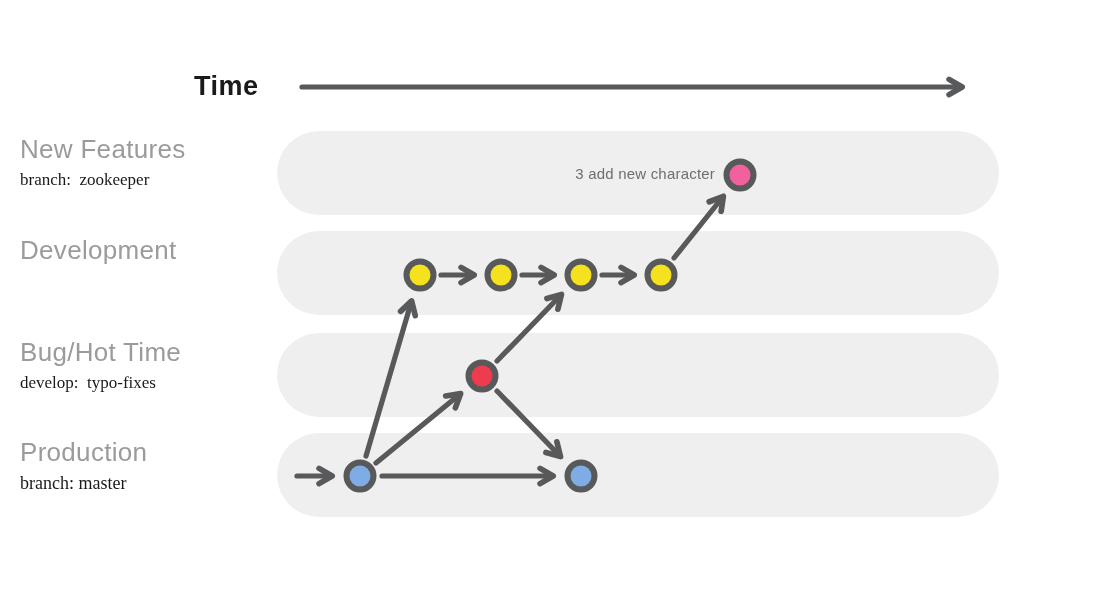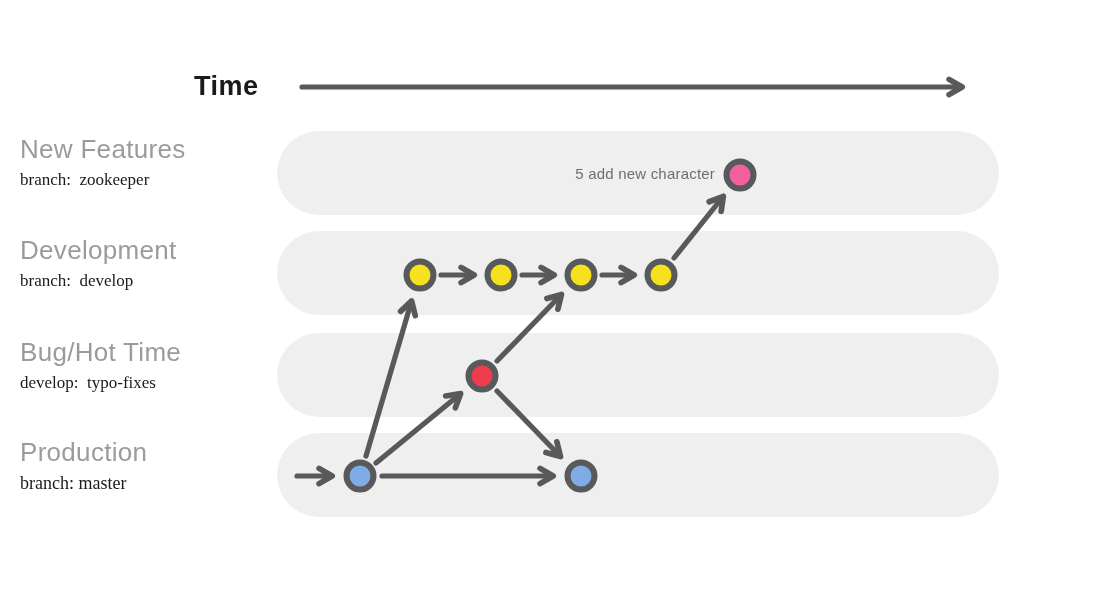--- a/index.html
+++ b/index.html
@@ -95,32 +95,31 @@
   <div class="lane" style="top:231px"></div>
   <div class="lane" style="top:333px"></div>
   <div class="lane" style="top:433px"></div>
 
   <div class="lane-label" style="top:134px">
     <div class="lane-title">New Features</div>
     <div class="branch">branch:  zookeeper</div>
   </div>
   <div class="lane-label" style="top:235px">
     <div class="lane-title">Development</div>
-    <div class="branch">branch:  develop</div>
   </div>
   <div class="lane-label" style="top:337px">
     <div class="lane-title">Bug/Hot Time</div>
     <div class="branch">develop:  typo-fixes</div>
   </div>
   <div class="lane-label" style="top:437px">
     <div class="lane-title">Production</div>
     <div class="branch sans">branch: master</div>
   </div>
 
-  <div class="commit-annotation">5 add new character</div>
+  <div class="commit-annotation">3 add new character</div>
 
   <svg class="graph-layer" width="1100" height="614" viewBox="0 0 1100 614">
     <defs>
       <marker id="ah" viewBox="0 0 10 10" refX="6.5" refY="5" markerWidth="4.2" markerHeight="4.2" orient="auto">
         <path class="arrow-head-path" d="M1.5,1.5 L7.5,5 L1.5,8.5"></path>
       </marker>
     </defs>
 
     <line class="edge" x1="302" y1="87" x2="960" y2="87" marker-end="url(#ah)"></line>
 

